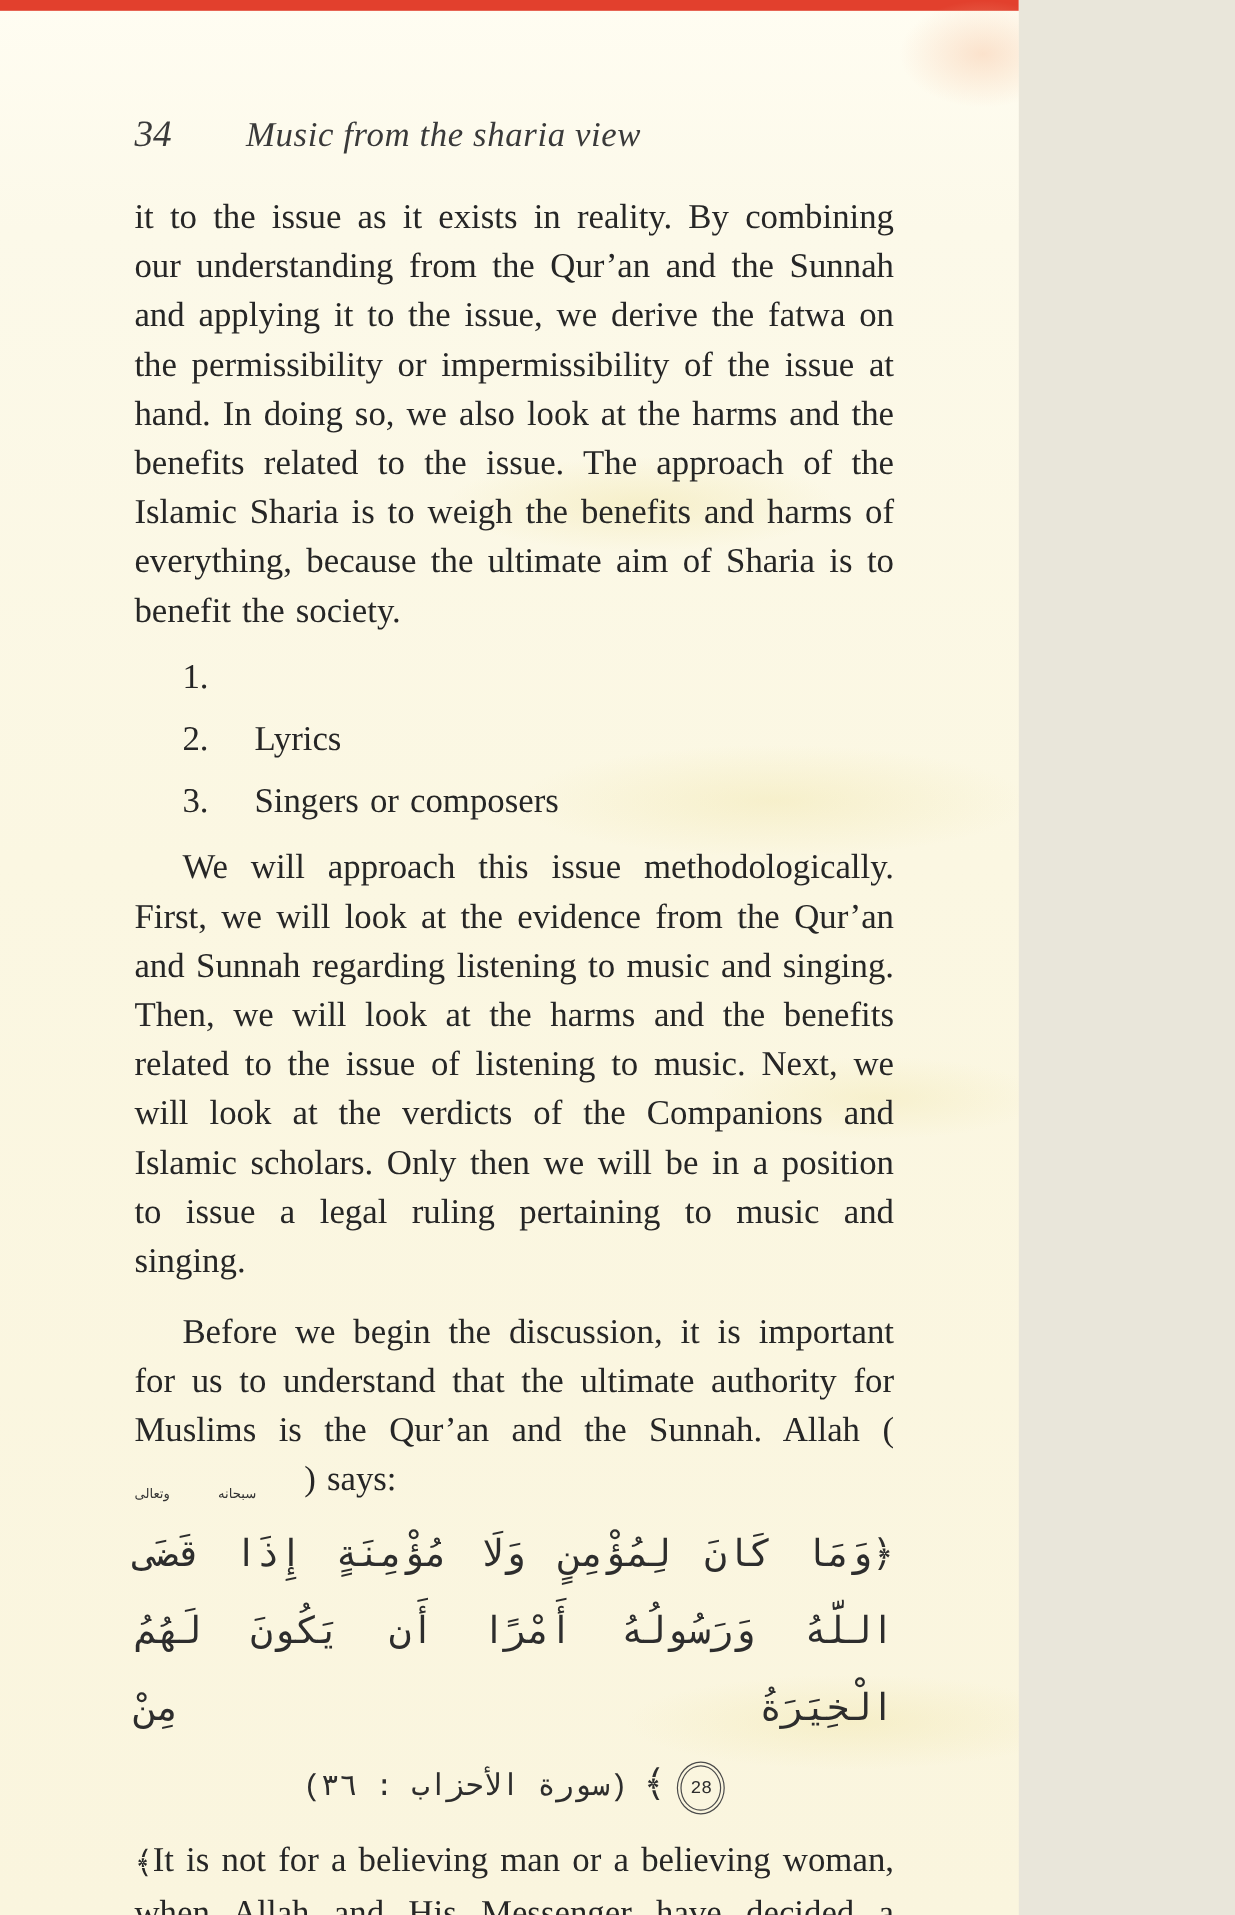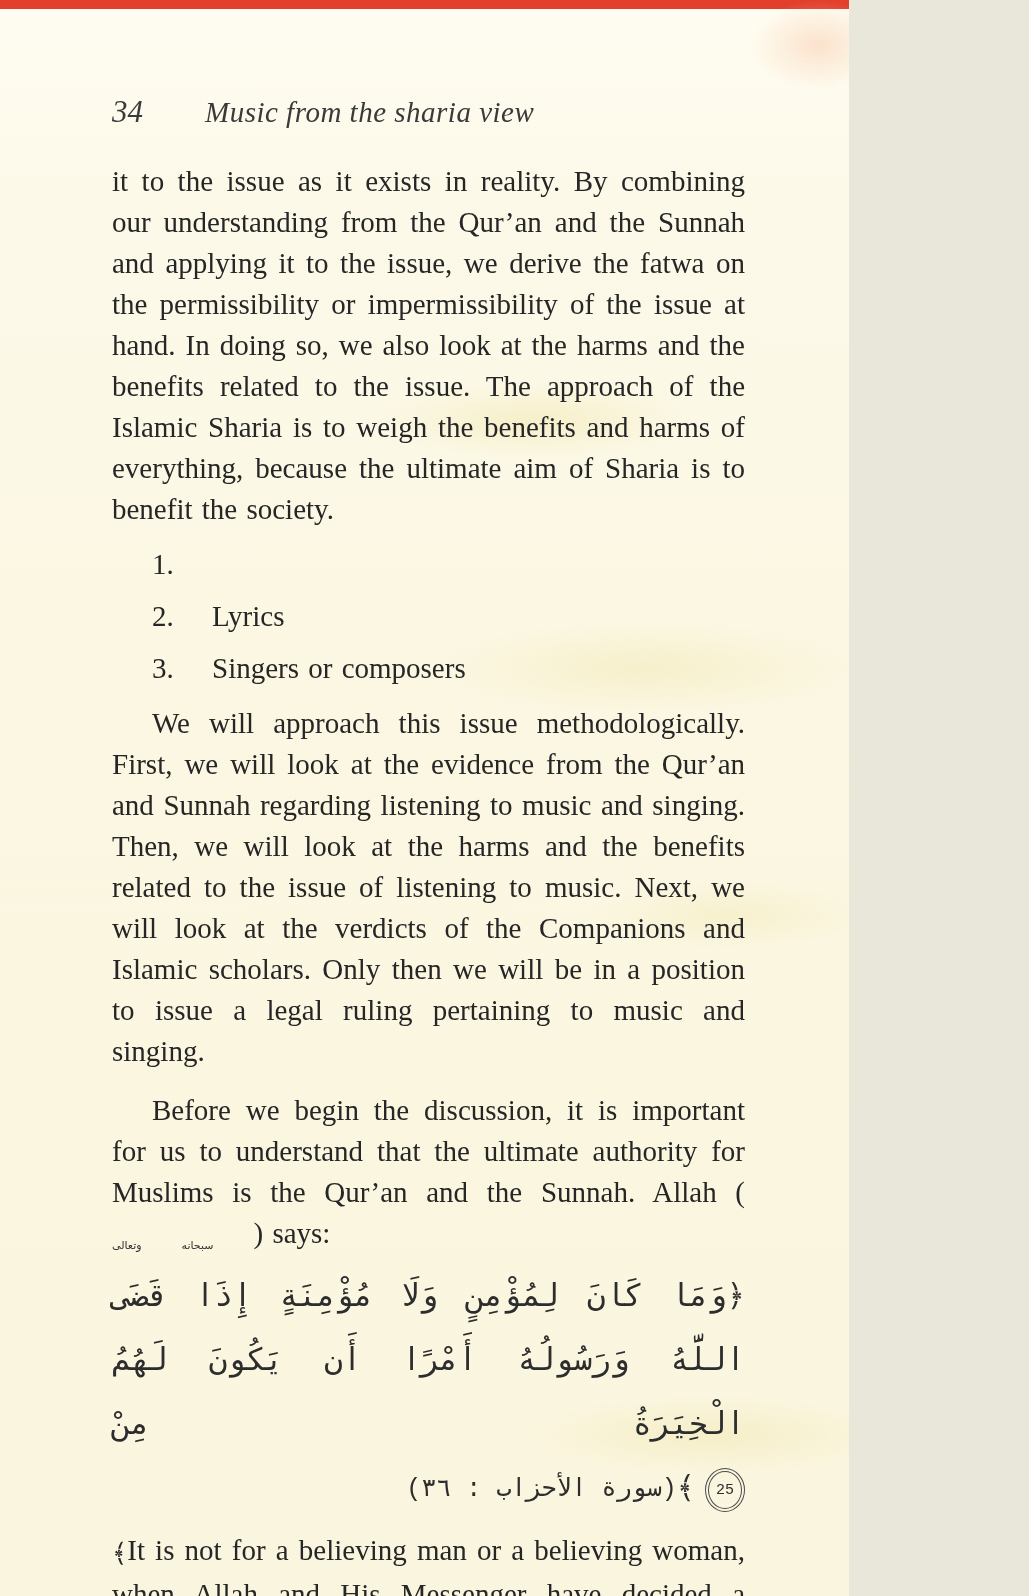--- a/index.html
+++ b/index.html
@@ -61,22 +61,23 @@
   }
 
   .arabic-block{margin-top:12px;direction:rtl;font-family:Liberation Mono, monospace;color:#2d2d2d;}
   .arabic-line1{
     font-size:31px;line-height:64px;
     text-align:justify;text-align-last:justify;
     word-spacing:1px;
   }
   .arabic-line2{
     direction:ltr;
-    display:flex;justify-content:flex-end;align-items:center;
+    display:flex;justify-content:center;align-items:center;
     line-height:64px;
+    gap:13px;
   }
   .ar-citation{direction:rtl;font-size:25px;color:#2d2d2d;}
   .ar-cont{direction:rtl;font-size:31px;display:inline-flex;align-items:center;gap:10px;}
   .medallion{
     display:inline-flex;align-items:center;justify-content:center;
     width:32px;height:36px;border:4px double #4a4a4a;border-radius:50%;
     font-size:15px;line-height:1;flex:none;
   }
   .ornament{font-family:"DejaVu Sans", sans-serif;font-size:26px;vertical-align:-2px;}
 
@@ -130,21 +131,21 @@
     <p class="para p4"><span>Before we begin the discussion, it is important for us to understand that the ultimate authority for Muslims is the Qur’an and the Sunnah. Allah (</span><span class="honorific">
           <span>سبحانه</span>
           <span>وتعالى</span>
         </span><span>) says:</span></p>
 
     <div class="arabic-block">
       <div class="arabic-line1"><span>﴿</span><span>وَمَا كَانَ لِمُؤْمِنٍ وَلَا مُؤْمِنَةٍ إِذَا قَضَى اللَّهُ وَرَسُولُهُ أَمْرًا أَن يَكُونَ لَهُمُ الْخِيَرَةُ مِنْ</span></div>
       <div class="arabic-line2">
         <span class="ar-citation">(سورة الأحزاب : ٣٦)</span>
         <span class="ar-cont">
-          <span class="medallion">25</span>
+          <span class="medallion">28</span>
           <span>﴾</span>
         </span>
       </div>
     </div>
 
     <p class="translation"><span class="ornament">﴾</span><span>It is not for a believing man or a believing woman, when Allah and His Messenger have decided a matter, that they should have any choice about their affair...</span><span class="ornament">﴿</span><span class="en-citation">(Qur’an 33: 36)</span></p>
 
   </div>
 </div>
 

